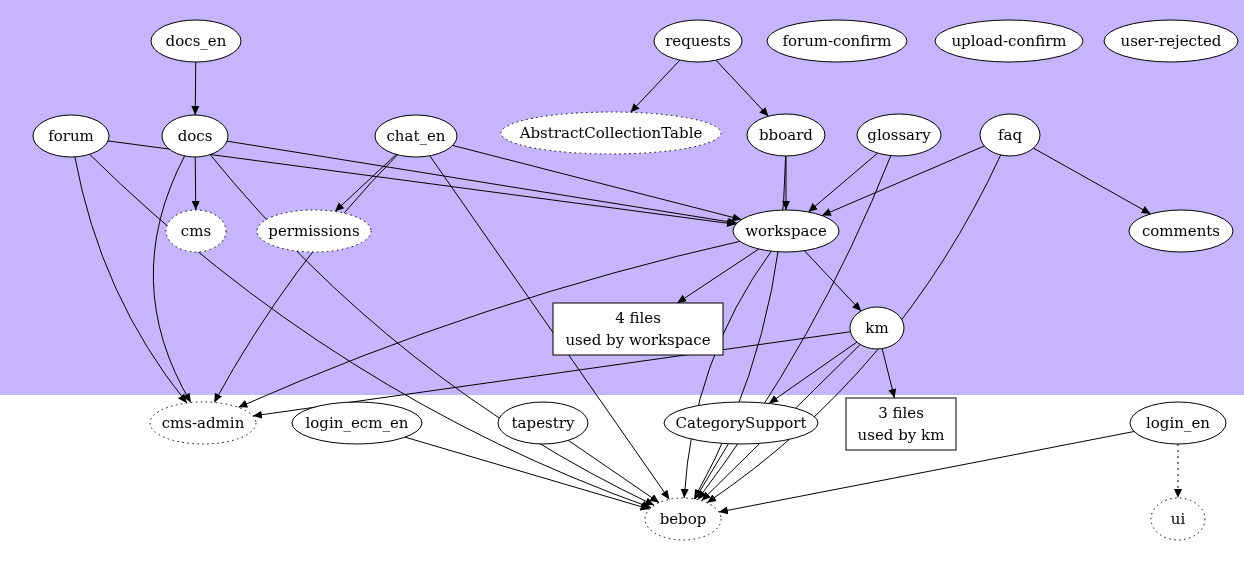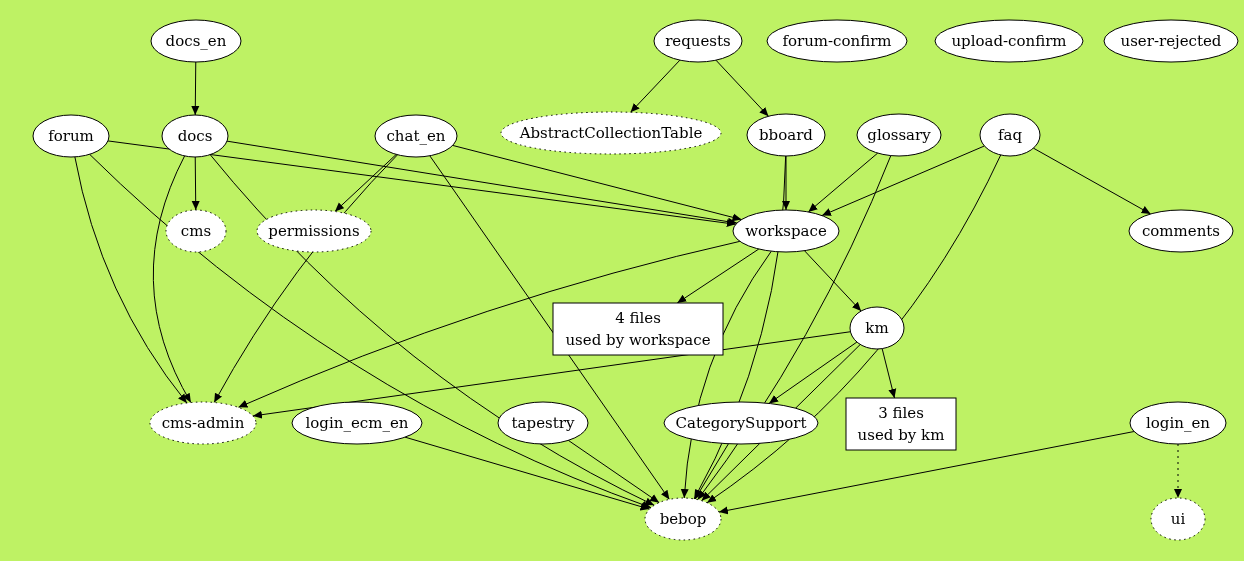--- a/index.html
+++ b/index.html
@@ -7,22 +7,22 @@
     padding: 0;
     background: #ffffff;
     width: 1244px;
     height: 561px;
     overflow: hidden;
     font-family: "DejaVu Serif", serif;
   }
   .canvas {
     position: relative;
     width: 1244px;
-    height: 561px;
-    background: #bef264;
+    height: 395px;
+    background: #c4b5fd;
   }
   svg { display: block; }
   svg text {
     font-family: "DejaVu Serif", serif;
     font-size: 15px;
     fill: #000000;
     text-anchor: middle;
   }
   svg .edge {
     fill: none;

